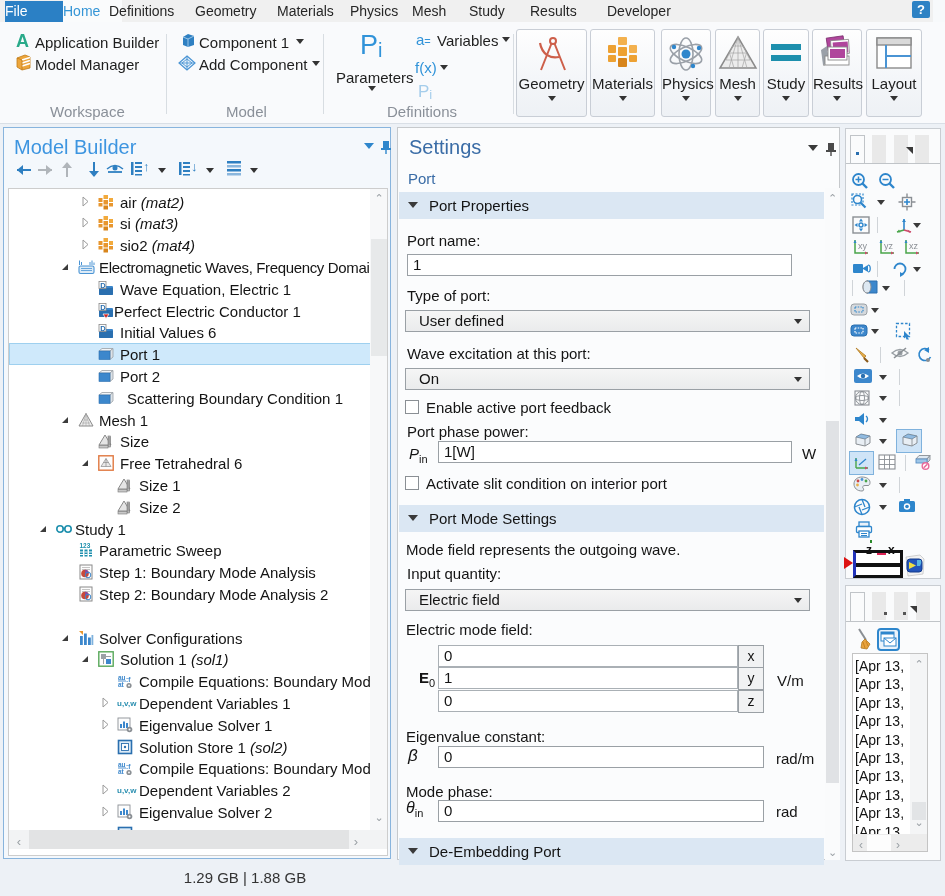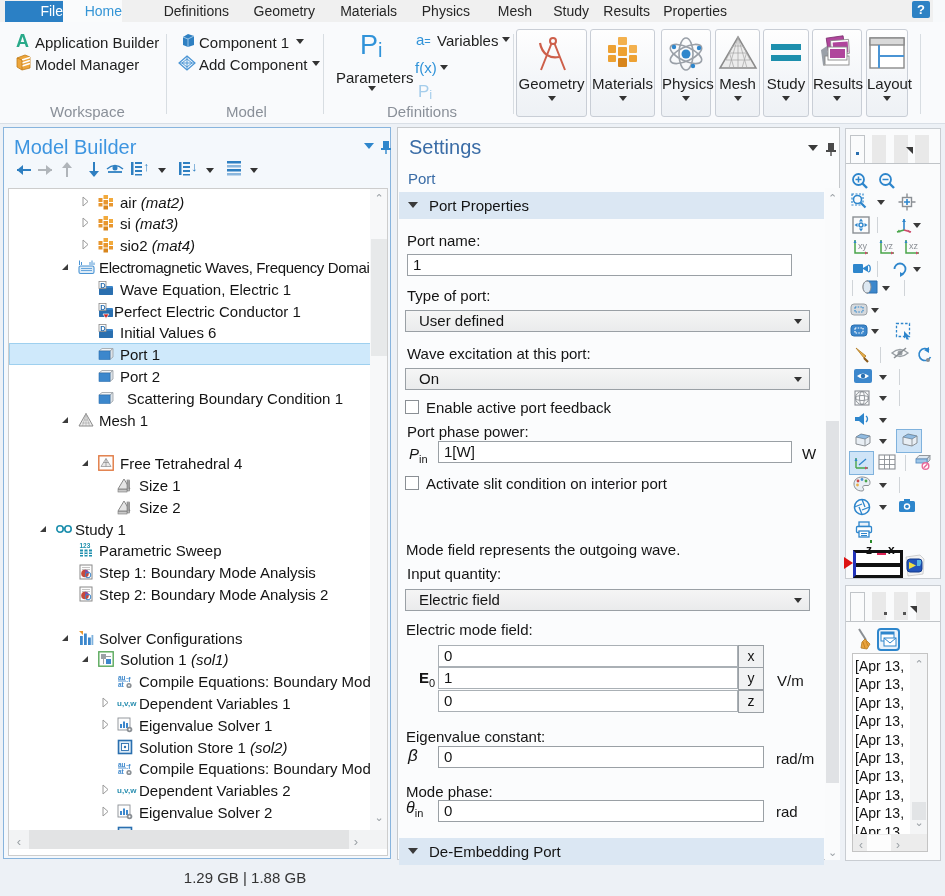--- a/index.html
+++ b/index.html
@@ -1,20 +1,20 @@
 <!DOCTYPE html>
 <html><head><meta charset="utf-8">
 <style>
 *{margin:0;padding:0;box-sizing:border-box;}
 html,body{width:945px;height:896px;overflow:hidden;}
 body{font-family:"Liberation Sans",sans-serif;background:#edf1f6;position:relative;font-size:15px;color:#141414;}
 .abs{position:absolute;}
 
 #tabbar{position:absolute;left:0;top:0;width:945px;height:22px;background:#f0f0f0;}
-.tab{position:absolute;top:0;height:22px;line-height:22px;font-size:14px;color:#262626;text-align:right;}
+.tab{position:absolute;top:0;height:22px;line-height:22px;font-size:14px;color:#262626;text-align:left;}
 #tab-file{left:5px;width:58px;background:#2b80c5;color:#fff;top:1px;height:21px;line-height:21px;}
 #tab-home{left:63px;width:59px;background:#fafbfc;color:#3595d6;}
 #help{position:absolute;left:912px;top:1px;width:18px;height:17px;background:#2e82c4;color:#fff;font-size:13px;font-weight:bold;text-align:center;line-height:17px;border-radius:2px;}
 
 #ribbon{position:absolute;left:0;top:22px;width:945px;height:102px;background:#f9fafc;border-bottom:1px solid #d9dfe6;}
 .vsep{position:absolute;width:1px;background:#d8dde2;}
 .glabel{position:absolute;color:#8a9099;font-size:15px;}
 .rlabel{font-size:15px;color:#1e1e1e;}
 .dda{display:inline-block;width:0;height:0;border-left:4px solid transparent;border-right:4px solid transparent;border-top:5px solid #333;}
 .bigbtn{position:absolute;top:29px;height:88px;border:1px solid #c9ced6;border-radius:3px;background:linear-gradient(#fefefe,#f4f6f9 55%,#eef1f5);text-align:center;}
@@ -59,21 +59,21 @@
 <div id="tabbar">
 <div class="tab" id="tab-file">File</div>
 <div class="tab" id="tab-home">Home</div>
 <div class="tab" style="left:109px;width:120px;">Definitions</div>
 <div class="tab" style="left:195px;width:120px;">Geometry</div>
 <div class="tab" style="left:277px;width:120px;">Materials</div>
 <div class="tab" style="left:350px;width:120px;">Physics</div>
 <div class="tab" style="left:412px;width:120px;">Mesh</div>
 <div class="tab" style="left:469px;width:120px;">Study</div>
 <div class="tab" style="left:530px;width:120px;">Results</div>
-<div class="tab" style="left:607px;width:120px;">Properties</div>
+<div class="tab" style="left:607px;width:120px;">Developer</div>
 <div style="position:absolute;left:933px;top:0;width:12px;height:22px;background:#f7f9fb;"></div>
 </div>
 <div id="help">?</div>
 <div id="ribbon">
 <div class="vsep" style="left:166px;top:12px;height:80px;"></div>
 <div class="vsep" style="left:323px;top:12px;height:80px;"></div>
 <div class="vsep" style="left:513px;top:12px;height:80px;"></div>
 <div class="vsep" style="left:920px;top:12px;height:80px;"></div>
 <div class="abs" style="left:16px;top:9px;width:15px;height:18px;color:#2aaa8a;font-size:18px;font-weight:bold;">A</div>
 <div class="abs rlabel" style="left:35px;top:12px;">Application Builder</div>
@@ -177,21 +177,21 @@
 <path d="M4 16 L10 12 L12 28 L6 31 Z" fill="#9aa0a8"></path>
 <rect x="8" y="22" width="24" height="9" fill="#fff" stroke="#888" stroke-width="0.9"></rect>
 <rect x="11" y="13" width="19" height="13" fill="#fff" stroke="#888" stroke-width="0.9"></rect>
 <rect x="13" y="15" width="15" height="9" fill="#b0459c"></rect>
 <path d="M6 31 L8 31" stroke="#888"></path>
       </g>
     </svg>
     <div class="bl">Results</div>
     <div class="ba dda"></div>
   </div>
-<div class="bigbtn" style="left:866px;width:42px;">
+<div class="bigbtn" style="left:866px;width:56px;">
     <svg width="38" height="34" viewBox="0 0 38 34" style="position:absolute;left:50%;top:6px;margin-left:-19px;">
 <rect x="2" y="2" width="34" height="30" fill="#fff" stroke="#8a8a8a" stroke-width="1.4"></rect>
 <rect x="2" y="2" width="34" height="7" fill="#d9d9d9" stroke="#8a8a8a" stroke-width="1.4"></rect>
 <path d="M11 9 L11 32 M11 20 L36 20" stroke="#4a94d4" stroke-width="2"></path>
     </svg>
     <div class="bl">Layout</div>
     <div class="ba dda"></div>
   </div>
 <div id="mb">
 <div id="mbtitle">Model Builder</div>
@@ -366,27 +366,36 @@
 <div class="txt" style="left:118px;">Scattering Boundary Condition 1</div>
 </div>
 <div class="trow" style="top:219.5px;">
 <div class="texp" style="left:53px;"></div>
 <div class="ticon" style="left:69px;"><svg width="16" height="16" viewBox="0 0 16 16">
 <path d="M8 1.5 L15 14 L1 14 Z" fill="#ececec" stroke="#8a8a8a" stroke-width="1"></path>
 <path d="M8 1.5 L4.5 14 M8 1.5 L8 14 M8 1.5 L11.5 14 M6 8 L10 8 M4 11 L12 11" stroke="#a5a5a5" stroke-width="0.6" fill="none"></path>
           </svg></div>
 <div class="txt" style="left:90px;">Mesh 1</div>
 </div>
+<div class="trow" style="top:241.3px;">
+<div class="ticon" style="left:89px;"><svg width="16" height="16" viewBox="0 0 16 16">
+<path d="M7 2 L13 12 L1 12 Z" fill="#e5e5e5" stroke="#8a8a8a" stroke-width="1"></path>
+<rect x="10" y="3" width="2.5" height="11" fill="#b8b8b8" stroke="#777" stroke-width="0.6"></rect>
+<path d="M10 5 h2.5 M10 7 h2.5 M10 9 h2.5 M10 11 h2.5" stroke="#666" stroke-width="0.6"></path>
+<rect x="1" y="12.5" width="9" height="2.5" fill="#c8c8c8" stroke="#777" stroke-width="0.6"></rect>
+          </svg></div>
+<div class="txt" style="left:111px;">Size</div>
+</div>
 <div class="trow" style="top:263.1px;">
 <div class="texp" style="left:73px;"></div>
 <div class="ticon" style="left:89px;"><svg width="16" height="16" viewBox="0 0 16 16">
 <rect x="0.8" y="0.8" width="14.4" height="14.4" fill="#fdfdfd" stroke="#e07840" stroke-width="1.4"></rect>
 <path d="M8 3.5 L13 11.5 L3 11.5 Z M8 3.5 L8 11.5 M5.5 7.5 L10.5 7.5" fill="#e9e9e9" stroke="#8a8a8a" stroke-width="0.7"></path>
           </svg></div>
-<div class="txt" style="left:111px;">Free Tetrahedral 4</div>
+<div class="txt" style="left:111px;">Free Tetrahedral 6</div>
 </div>
 <div class="trow" style="top:284.9px;">
 <div class="ticon" style="left:108px;"><svg width="16" height="16" viewBox="0 0 16 16">
 <path d="M7 2 L13 12 L1 12 Z" fill="#e5e5e5" stroke="#8a8a8a" stroke-width="1"></path>
 <rect x="10" y="3" width="2.5" height="11" fill="#b8b8b8" stroke="#777" stroke-width="0.6"></rect>
 <path d="M10 5 h2.5 M10 7 h2.5 M10 9 h2.5 M10 11 h2.5" stroke="#666" stroke-width="0.6"></path>
 <rect x="1" y="12.5" width="9" height="2.5" fill="#c8c8c8" stroke="#777" stroke-width="0.6"></rect>
           </svg></div>
 <div class="txt" style="left:130px;">Size 1</div>
 </div>
@@ -589,20 +598,24 @@
 <div class="flabel" style="left:9px;top:217px;">Wave excitation at this port:</div>
 <div class="fcombo" style="left:7px;top:240px;width:405px;">On<div class="ca"></div></div>
 <div class="fcheck" style="left:7px;top:272px;"></div>
 <div class="flabel" style="left:28px;top:271px;">Enable active port feedback</div>
 <div class="flabel" style="left:9px;top:295px;">Port phase power:</div>
 <div class="flabel" style="left:11px;top:317px;"><i>P</i><sub style="font-size:11px;">in</sub></div>
 <div class="finput" style="left:40px;top:313px;width:354px;">1[W]</div>
 <div class="flabel" style="left:404px;top:317px;">W</div>
 <div class="fcheck" style="left:7px;top:348px;"></div>
 <div class="flabel" style="left:28px;top:347px;">Activate slit condition on interior port</div>
+<div class="secbar" style="top:377px;">
+      <div class="tri"></div>
+      <div class="st">Port Mode Settings</div>
+    </div>
 <div class="flabel" style="left:8px;top:413px;">Mode field represents the outgoing wave.</div>
 <div class="flabel" style="left:9px;top:437px;">Input quantity:</div>
 <div class="fcombo" style="left:7px;top:461px;width:405px;">Electric field<div class="ca"></div></div>
 <div class="flabel" style="left:8px;top:493px;">Electric mode field:</div>
 <div class="finput" style="left:40px;top:517px;width:300px;border-color:#aab0b5;">0</div>
 <div class="ucell" style="left:340px;top:517px;">x</div>
 <div class="finput" style="left:40px;top:539px;width:300px;border-color:#aab0b5;">1</div>
 <div class="ucell" style="left:340px;top:539px;">y</div>
 <div class="finput" style="left:40px;top:562px;width:300px;border-color:#aab0b5;">0</div>
 <div class="ucell" style="left:340px;top:562px;">z</div>

